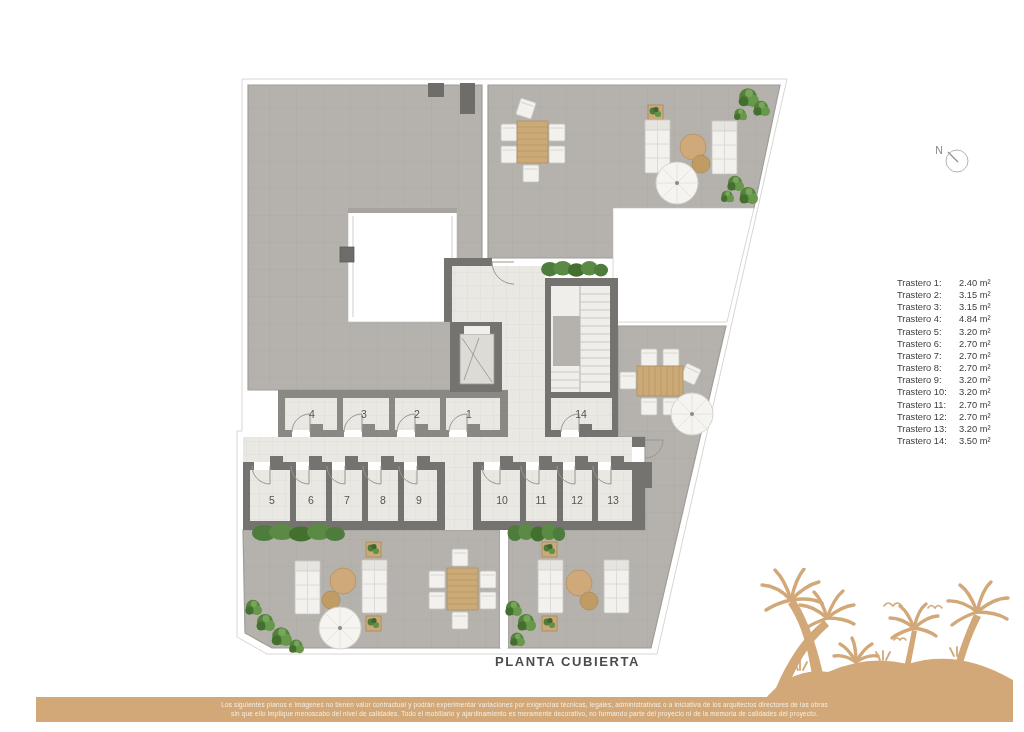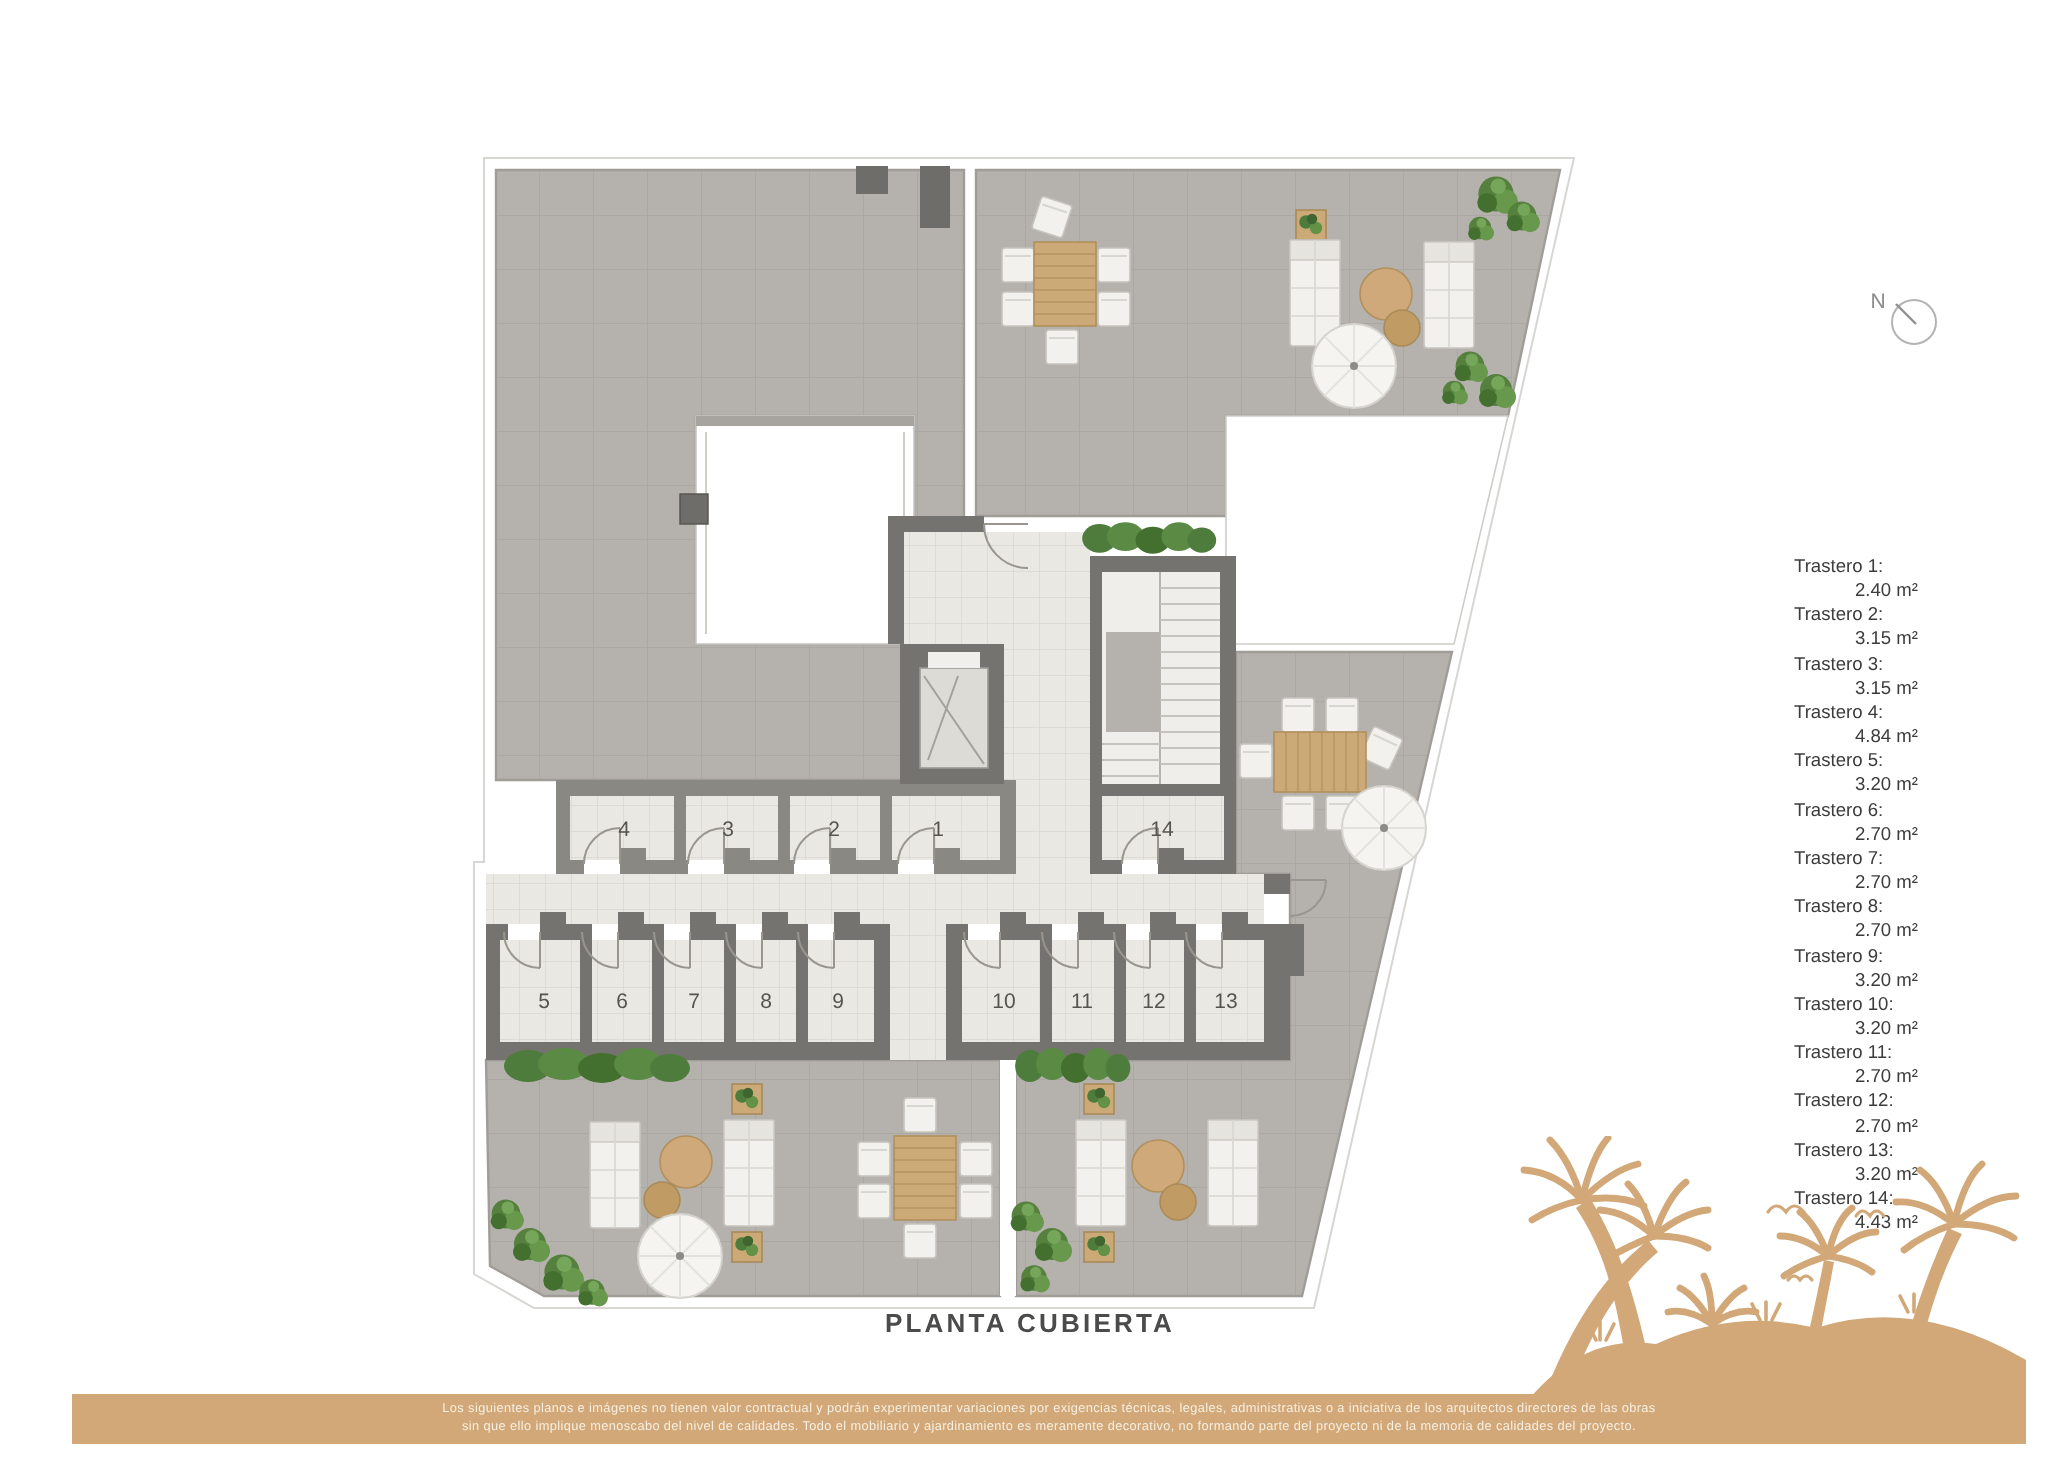--- a/index.html
+++ b/index.html
@@ -1,23 +1,23 @@
 <!DOCTYPE html>
 <html><head>
 <meta charset="utf-8">
 <style>
   html,body{margin:0;padding:0;background:#ffffff;}
   #page{position:relative;width:1024px;height:732px;background:#ffffff;overflow:hidden;
         font-family:"Liberation Sans",sans-serif;}
   #plan-svg{position:absolute;left:0;top:0;width:1024px;height:732px;}
   #legend{position:absolute;left:897px;top:277px;font-size:9.3px;color:#3c3c3c;line-height:12.15px;}
-  .legend-row{display:flex;white-space:nowrap;flex-direction:column;}
+  .legend-row{display:flex;white-space:nowrap;}
   .legend-label{width:62px;text-align:left;}
   .legend-area{text-align:right;}
-  #plan-title{position:absolute;left:390px;top:654px;width:250px;text-align:center;
+  #plan-title{position:absolute;left:390px;top:654px;width:250px;text-align:right;
       font-size:13px;font-weight:bold;letter-spacing:1.6px;color:#4b4b4b;}
   #disclaimer-banner{position:absolute;left:36px;top:697px;width:977px;height:25px;
       background:#d2a878;display:flex;flex-direction:column;justify-content:center;}
   #disclaimer-banner div{text-align:center;font-size:6.4px;line-height:8.6px;color:#f6efe2;
       letter-spacing:0.2px;}
   #palm-svg{position:absolute;left:758px;top:568px;width:256px;height:152px;}
 </style>
 </head>
 <body>
 
@@ -384,21 +384,21 @@
   <div class="legend-row">
         <span class="legend-label">Trastero 12:</span>
         <span class="legend-area">2.70 m²</span>
       </div>
   <div class="legend-row">
         <span class="legend-label">Trastero 13:</span>
         <span class="legend-area">3.20 m²</span>
       </div>
   <div class="legend-row">
         <span class="legend-label">Trastero 14:</span>
-        <span class="legend-area">4.43 m²</span>
+        <span class="legend-area">3.50 m²</span>
       </div>
 </div>
 
 <div id="plan-title">PLANTA CUBIERTA</div>
 
 <svg id="palm-svg" viewBox="0 0 256 152" xmlns="http://www.w3.org/2000/svg">
   <g fill="#d2a878" stroke="none">
     <path d="M0,140 Q30,98 70,104 Q110,86 150,96 Q200,80 255,112 L255,152 L0,152 Z"></path>
 
     <path d="M55,112 C50,84 46,60 30,36 L37,31 C53,57 60,84 66,110 Z"></path>

